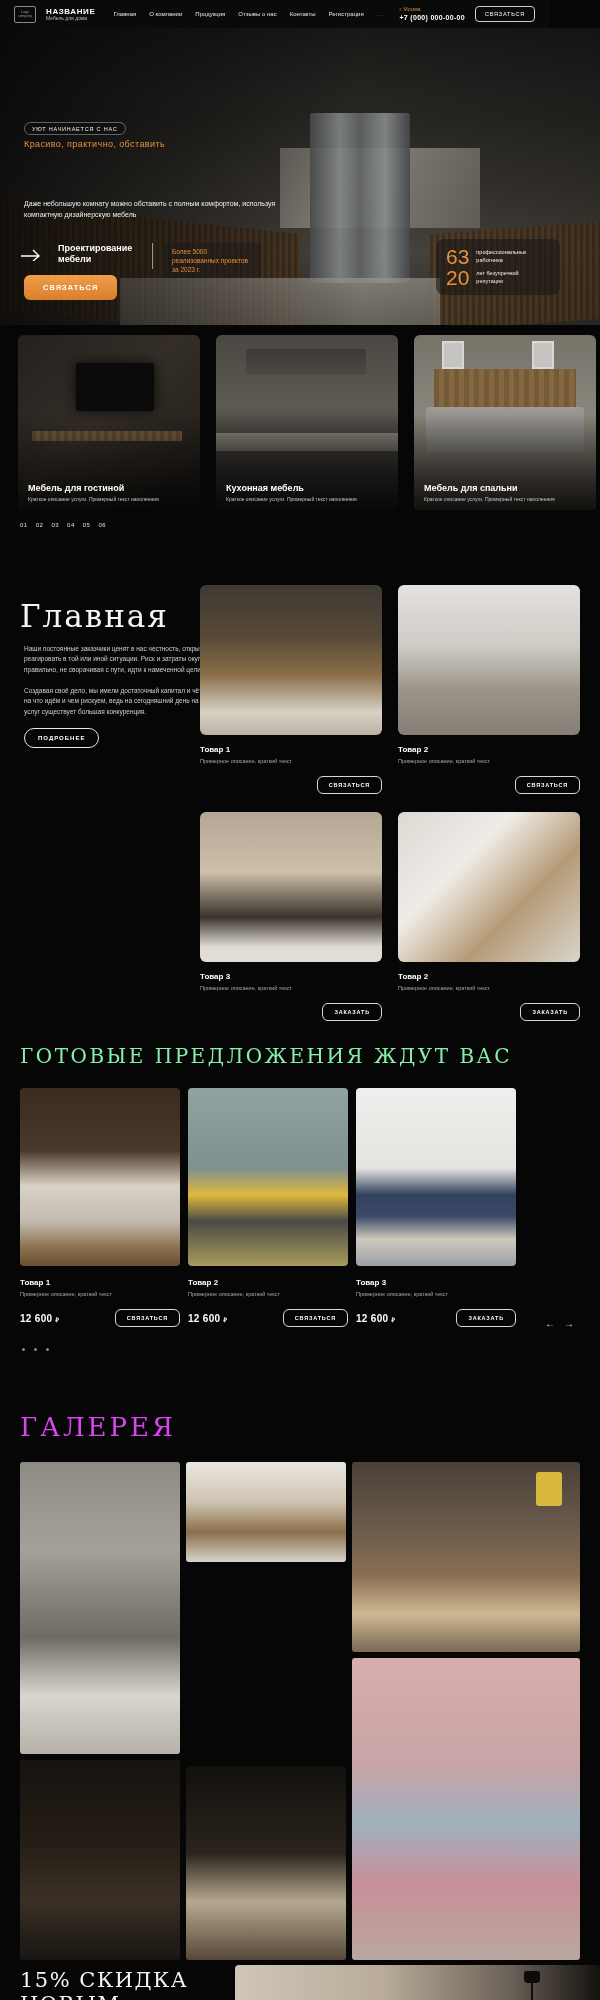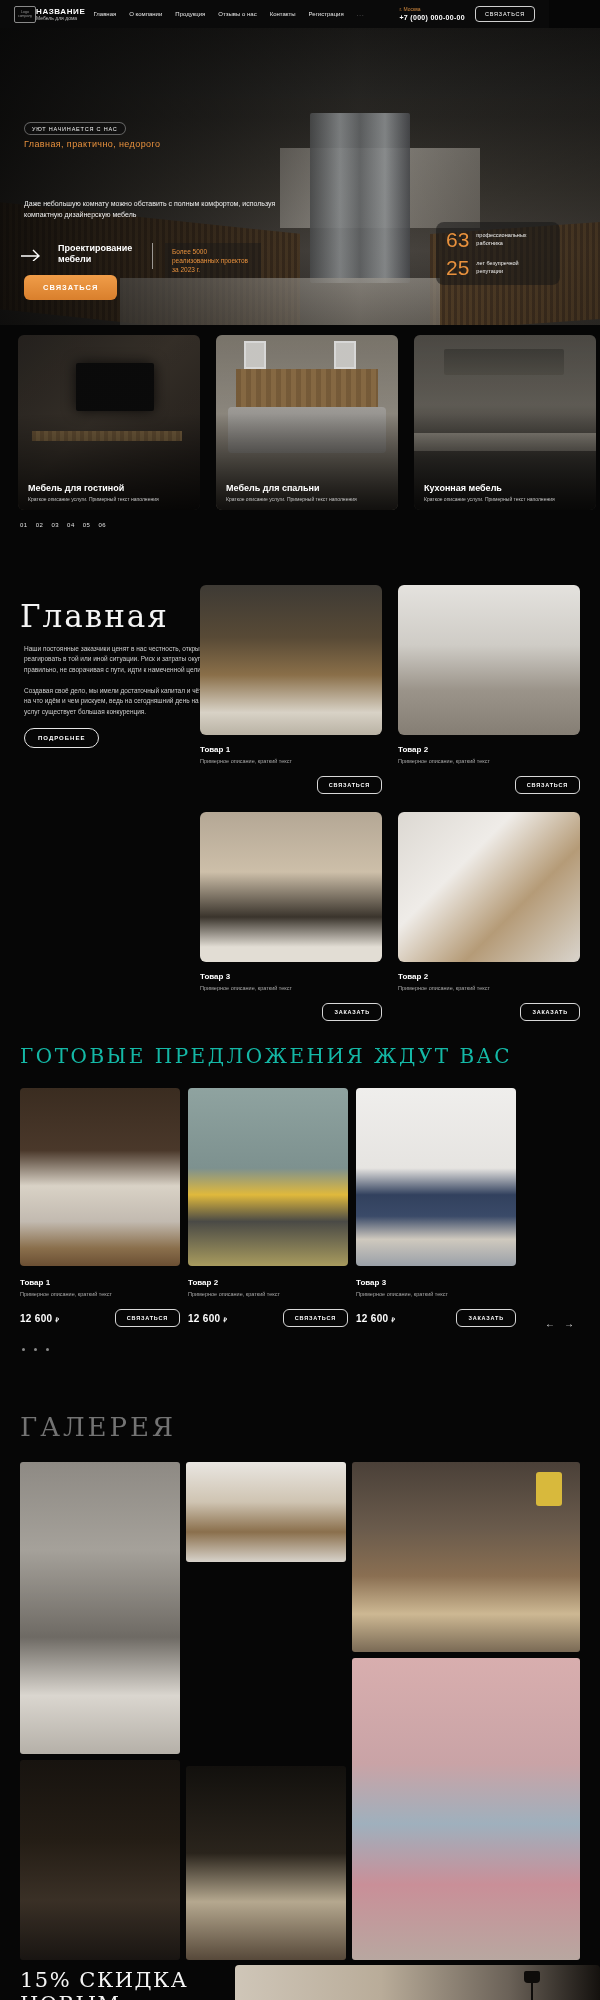--- a/index.html
+++ b/index.html
@@ -2,21 +2,21 @@
 <html><head>
 <meta charset="utf-8">
 <style>
   * { margin:0; padding:0; box-sizing:border-box; }
   html,body { background:#060606; }
   body { font-family:"Liberation Sans", sans-serif; color:#fff; }
   #page { position:relative; width:600px; height:2000px; margin:0 auto; background:#060606; overflow:hidden; }
   .serif { font-family:"DejaVu Serif", serif; font-weight:400; }
 
   
-  #header { position:absolute; left:0; top:0; width:549px; height:28px; background:#0a0a0a; display:flex; align-items:center; padding:12px 14px; }
+  #header { position:absolute; left:0; top:0; width:549px; height:28px; background:#0a0a0a; display:flex; align-items:center; padding:12px 14px; gap:10px; }
   .logo-box { width:22px; height:17px; border:1px solid #8a8a8a; border-radius:2px; color:#9a9a9a; font-size:3.5px; line-height:1.2; display:flex; align-items:center; justify-content:center; text-align:center; flex:0 0 auto; }
   .brand { line-height:1.15; margin-right:8px; }
   .brand-name { font-size:8px; font-weight:bold; letter-spacing:.6px; }
   .brand-tag { font-size:5px; color:#bdbdbd; }
   .nav { display:flex; gap:13px; align-items:center; }
   .nav-item { font-size:6px; color:#e6e6e6; cursor:pointer; white-space:nowrap; }
   .nav-item.more { color:#9a9a9a; letter-spacing:1px; }
   .header-right { margin-left:auto; display:flex; align-items:center; gap:10px; }
   .contact-block { text-align:left; line-height:1.3; }
   .city { font-size:5px; color:#d28a3f; }
@@ -37,21 +37,21 @@
   .hero-badge { position:absolute; left:24px; top:94px; padding:2.5px 7px; border:1px solid rgba(255,255,255,.35); border-radius:8px; background:rgba(15,15,15,.55); font-size:5.5px; letter-spacing:.8px; color:#f0f0f0; }
   .hero-tagline { position:absolute; left:24px; top:111px; font-size:9px; color:#e8913d; letter-spacing:.4px; }
   .hero-title { position:absolute; left:18px; top:118px; font-size:47px; letter-spacing:7px; color:#fdfdfd; }
   .hero-desc { position:absolute; left:24px; top:171px; width:290px; font-size:7px; line-height:1.55; color:#efefef; }
   .hero-feature { position:absolute; left:20px; top:215px; display:flex; gap:12px; }
   .arrow-svg { width:26px; height:18px; }
   .feature-title { font-size:9px; font-weight:bold; line-height:1.25; width:82px; }
   .feature-divider { width:1px; height:26px; background:rgba(255,255,255,.55); }
   .feature-note { width:96px; padding:4px 7px; background:rgba(25,25,25,.45); font-size:6.5px; line-height:1.4; color:#e8913d; }
   .hero-cta { position:absolute; left:24px; top:247px; padding:8px 19px; border:none; border-radius:6px; background:linear-gradient(180deg,#f09d49,#d97f2c); color:#fff; font-size:7.5px; font-weight:bold; letter-spacing:1px; cursor:pointer; }
-  .hero-stats { position:absolute; left:436px; top:194px; width:124px; padding:7px 10px; background:rgba(22,22,22,.55); border-radius:8px; display:flex; flex-direction:column; gap:7px; }
+  .hero-stats { position:absolute; left:436px; top:211px; width:124px; padding:7px 10px; background:rgba(22,22,22,.55); border-radius:8px; display:flex; flex-direction:column; }
   .stat { display:flex; align-items:center; gap:7px; }
   .stat-value { font-size:21px; font-weight:300; color:#e8913d; line-height:1; }
   .stat-label { font-size:5.5px; color:#f0f0f0; line-height:1.35; width:62px; }
   .hero-dots .dot, .offers-dots .dot { width:3px; height:3px; border-radius:50%; background:rgba(255,255,255,.85); cursor:pointer; }
 
   
   #categories { position:absolute; left:0; top:330px; width:600px; }
   .cat-row { position:absolute; left:18px; top:5px; display:flex; gap:16px; }
   .cat-card { position:relative; width:182px; height:175px; border-radius:6px; overflow:hidden; cursor:pointer; }
   .cat-card .overlay { position:absolute; inset:0; background:linear-gradient(180deg,rgba(0,0,0,.15) 45%,rgba(0,0,0,.82) 100%); }
@@ -83,41 +83,41 @@
   .p-img1 { background:linear-gradient(180deg,#3e3a34 0%,#584a36 35%,#8a6f49 60%,#d8d2c6 85%,#b9b2a4 100%); }
   .p-img2 { background:linear-gradient(180deg,#e4e2de 0%,#cfccc6 40%,#9b9document48f 70%,#8b857c 100%); background:linear-gradient(180deg,#e4e2de 0%,#cfccc6 40%,#9b948a 70%,#857e74 100%); }
   .p-img3 { background:linear-gradient(180deg,#b4a795 0%,#cdbfa9 40%,#3a342c 70%,#e2ddd4 90%); }
   .p-img4 { background:linear-gradient(135deg,#dcd8d2 0%,#efece8 35%,#b59b77 65%,#d9d4cc 100%); }
   .product-name { font-size:8px; font-weight:bold; margin-top:10px; }
   .product-desc { font-size:5.5px; color:#a8a8a8; margin-top:4px; }
   .product-btn { align-self:flex-end; margin-top:12px; padding:5px 11px; background:transparent; border:1px solid #d8d8d8; border-radius:6px; color:#fff; font-size:5.5px; font-weight:bold; letter-spacing:.8px; cursor:pointer; }
 
   
   #offers { position:absolute; left:0; top:1030px; width:600px; }
-  .offers-title { position:absolute; left:20px; top:14px; font-size:20px; letter-spacing:2.5px; color:#14b8a6; white-space:nowrap; }
+  .offers-title { position:absolute; left:20px; top:14px; font-size:20px; letter-spacing:2.5px; color:#86efac; white-space:nowrap; }
   .offers-row { position:absolute; left:20px; top:58px; display:flex; gap:8px; }
   .offer { width:160px; display:flex; flex-direction:column; }
   .offer-img { width:160px; height:178px; border-radius:4px; cursor:pointer; }
   .o-img1 { background:linear-gradient(180deg,#3a2c20 0%,#4a382a 35%,#d9d2c6 55%,#c2bab0 75%,#8a6f4c 90%,#6b4f33 100%); }
   .o-img2 { background:linear-gradient(180deg,#8fa3a0 0%,#7d918f 45%,#e0b93c 60%,#4a4a46 75%,#a89b5e 100%); }
   .o-img3 { background:linear-gradient(180deg,#efeeec 0%,#e6e4e1 45%,#32415e 60%,#3a4a68 72%,#cfc9be 85%,#9aa0a8 100%); }
   .offer-name { font-size:8px; font-weight:bold; margin-top:12px; }
   .offer-desc { font-size:5.5px; color:#a8a8a8; margin-top:4px; }
   .offer-bottom { display:flex; align-items:center; justify-content:space-between; margin-top:12px; }
   .offer-price { font-size:10px; font-weight:bold; letter-spacing:.3px; }
   .offer-cur { font-size:6px; font-weight:bold; vertical-align:baseline; }
   .offer-btn { padding:5px 11px; background:transparent; border:1px solid #d8d8d8; border-radius:6px; color:#fff; font-size:5.5px; font-weight:bold; letter-spacing:.8px; cursor:pointer; }
   .offers-arrows { position:absolute; left:545px; top:288px; display:flex; gap:9px; font-size:10px; color:#e2e2e2; }
   .offers-arrows span { cursor:pointer; }
   .offers-dots { position:absolute; left:22px; top:318px; display:flex; gap:9px; }
   .offers-dots .dot { background:#8a8a8a; }
 
   
   #gallery { position:absolute; left:0; top:1400px; width:600px; }
-  .gallery-title { position:absolute; left:20px; top:12px; font-size:26px; letter-spacing:3px; color:#737373; }
+  .gallery-title { position:absolute; left:20px; top:12px; font-size:26px; letter-spacing:3px; color:#d946ef; }
   .g-tile { position:absolute; border-radius:3px; cursor:pointer; }
   .g1 { left:20px;  top:62px;  width:160px; height:292px; background:linear-gradient(180deg,#8e8a84 0%,#a5a19a 30%,#6e6a64 60%,#dad6cf 80%,#b5b0a8 100%); }
   .g2 { left:20px;  top:360px; width:160px; height:200px; background:linear-gradient(180deg,#17130f 0%,#241d15 40%,#3a3026 70%,#191512 100%); }
   .g3 { left:186px; top:62px;  width:160px; height:100px; background:linear-gradient(180deg,#e9e6e1 0%,#cfc4b2 40%,#8a6f4c 70%,#d8d3cb 100%); }
   .g4 { left:186px; top:168px; width:160px; height:192px; background:linear-gradient(180deg,#56504a 0%,#7c6razo a548 0%,#56504a 0%,#7c6548 45%,#e8dfd2 70%,#cbc4b8 100%); }
   .g5 { left:186px; top:366px; width:160px; height:194px; background:linear-gradient(180deg,#12100d 0%,#2a241c 45%,#b5a88f 70%,#57493a 100%); }
   .g6 { left:352px; top:62px;  width:228px; height:190px; background:linear-gradient(180deg,#4a4038 0%,#6a5b4c 35%,#8a6f52 60%,#cdb893 80%,#7a6a55 100%); }
   .g7 { left:352px; top:258px; width:228px; height:302px; background:linear-gradient(180deg,#d8aeae 0%,#c9a3a6 35%,#9fb0bd 55%,#c98f98 75%,#b8a7a0 100%); }
   .lamp-accent { position:absolute; right:18px; top:10px; width:26px; height:34px; background:#d8b93c; border-radius:3px; }
 
@@ -161,75 +161,75 @@
   <section id="hero">
     <div class="hero-ceiling"></div>
     <div class="hero-backsplash"></div>
     <div class="hero-fridge"></div>
     <div class="hero-wood-l"></div>
     <div class="hero-wood-r"></div>
     <div class="hero-floor"></div>
     <div class="hero-shade"></div>
 
     <div class="hero-badge">УЮТ НАЧИНАЕТСЯ С НАС</div>
-    <div class="hero-tagline">Главная, практично, недорого</div>
+    <div class="hero-tagline">Красиво, практично, обставить</div>
     <p class="hero-desc">Даже небольшую комнату можно обставить с полным комфортом, используя компактную дизайнерскую мебель</p>
 
     <div class="hero-feature">
       <svg class="arrow-svg" viewBox="0 0 26 18">
         <path d="M1 13 L19 13 M13 7 L19 13 L13 18" stroke="#fff" stroke-width="1.4" fill="none"></path>
       </svg>
       <div class="feature-title">Проектирование мебели</div>
       <div class="feature-divider"></div>
       <div class="feature-note">Более 5000 реализованных проектов за 2023 г.</div>
     </div>
 
     <button class="hero-cta">СВЯЗАТЬСЯ</button>
 
     <div class="hero-stats">
       <div class="stat">
         <span class="stat-value">63</span>
         <span class="stat-label">профессиональных работника</span>
       </div>
       <div class="stat">
-        <span class="stat-value">25</span>
+        <span class="stat-value">20</span>
         <span class="stat-label">лет безупречной репутации</span>
       </div>
     </div>
 
   </section>
 
   <section id="categories">
     <div class="cat-row">
       <div class="cat-card cat1">
         <div class="tv"></div>
         <div class="shelf"></div>
         <div class="overlay"></div>
         <div class="cat-caption">
           <div class="cat-title">Мебель для гостиной</div>
           <div class="cat-sub">Краткое описание услуги. Примерный текст наполнения</div>
         </div>
       </div>
+      <div class="cat-card cat2">
+        <div class="hood"></div>
+        <div class="counter"></div>
+        <div class="overlay"></div>
+        <div class="cat-caption">
+          <div class="cat-title">Кухонная мебель</div>
+          <div class="cat-sub">Краткое описание услуги. Примерный текст наполнения</div>
+        </div>
+      </div>
       <div class="cat-card cat3">
         <div class="headboard"></div>
         <div class="bed"></div>
         <div class="frame" style="left:28px; top:6px;"></div>
         <div class="frame" style="left:118px; top:6px;"></div>
         <div class="overlay"></div>
         <div class="cat-caption">
           <div class="cat-title">Мебель для спальни</div>
-          <div class="cat-sub">Краткое описание услуги. Примерный текст наполнения</div>
-        </div>
-      </div>
-      <div class="cat-card cat2">
-        <div class="hood"></div>
-        <div class="counter"></div>
-        <div class="overlay"></div>
-        <div class="cat-caption">
-          <div class="cat-title">Кухонная мебель</div>
           <div class="cat-sub">Краткое описание услуги. Примерный текст наполнения</div>
         </div>
       </div>
     </div>
     <div class="pagination">
       <span class="page-num">01</span>
       <span class="page-num">02</span>
       <span class="page-num">03</span>
       <span class="page-num">04</span>
       <span class="page-num">05</span>

